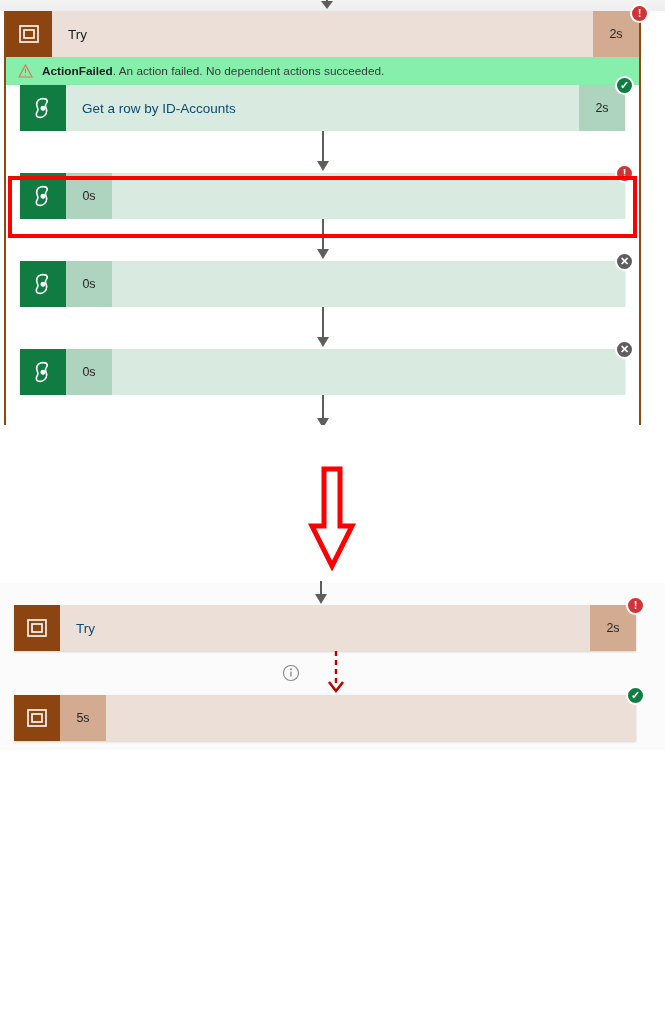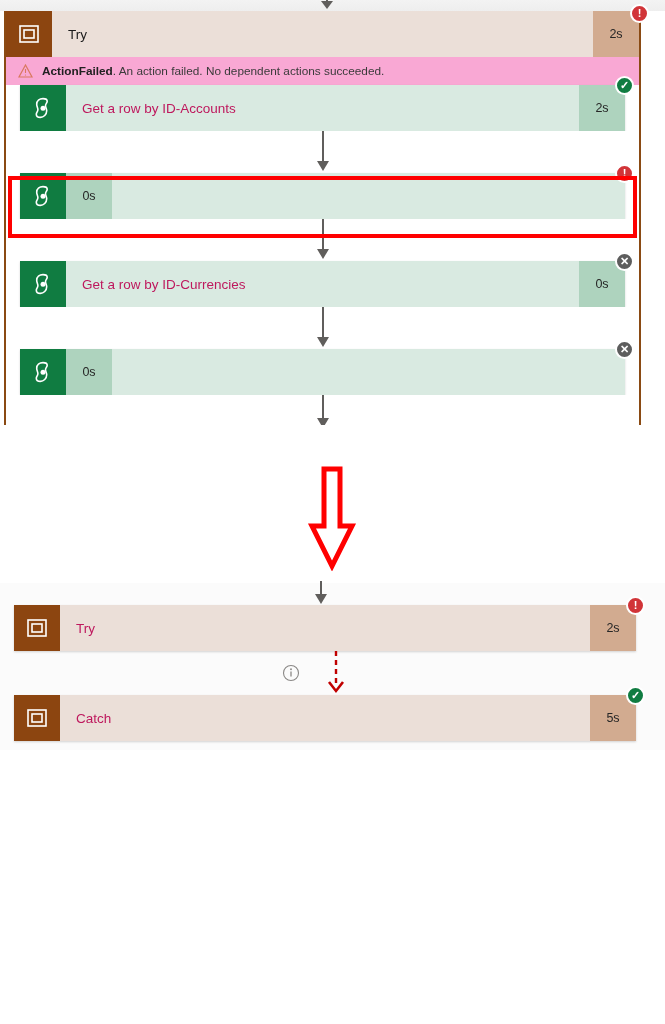--- a/index.html
+++ b/index.html
@@ -44,40 +44,40 @@
   }
   .scope-dur {
     width: 46px; min-width: 46px; background: #d2ab90;
     display: flex; align-items: center; justify-content: center;
     font-size: 12.5px; color: #262626;
   }
 
   
   .error-banner {
     display: flex; align-items: center; gap: 9px;
-    height: 28px; background: #f9a8d4;
+    height: 28px; background: #86efac;
     padding-left: 12px; padding-right: 10px;
   }
   .error-banner .msg { font-size: 11.8px; color: #3a3a3a; }
   .error-banner .msg b { font-weight: bold; color: #212121; }
 
   
   .card-wrap { position: relative; padding: 0 14px; background:#fff; }
   .card {
     display: flex; align-items: stretch; height: 46px;
     background: #d9eae1; position: relative;
     box-shadow: 0 1px 2px rgba(0,0,0,0.16);
   }
   .card .icon-box {
     width: 46px; min-width: 46px; background: #107c41;
     display: flex; align-items: center; justify-content: center;
   }
   .card .label {
     flex: 1; display: flex; align-items: center;
-    padding-left: 16px; font-size: 13.5px; color: #be185d;
+    padding-left: 16px; font-size: 13.5px; color: #0c4a6e;
   }
   .card .dur {
     width: 46px; min-width: 46px; background: #aed3be;
     display: flex; align-items: center; justify-content: center;
     font-size: 12.5px; color: #262626;
   }
 
   
   .card.scope-style { background: #ebdfd8; }
   .card.scope-style .icon-box { background: #8c4510; }
@@ -205,21 +205,20 @@
     </div>
 
     <div class="card-wrap">
       <div class="card">
         <div class="icon-box">
           <svg width="24" height="24" viewBox="0 0 24 24">
             <path d="M12 2.6c-3.6 0-6.3 2.3-6.3 5.6 0 2.2 1.2 3.6 1.2 5.4 0 2.1-1.6 2.9-1.6 4.6 0 2 1.9 3.2 4 3.2 3.3 0 6.4-2.8 6.4-6.6 0-2.2-1.2-3.4-1.2-5.1 0-1.9 1.7-2.7 1.7-4.5 0-1.6-1.7-2.6-4.2-2.6z" fill="none" stroke="#ffffff" stroke-width="1.6"></path>
             <circle cx="12" cy="12.2" r="2.5" fill="#ffffff"></circle>
           </svg>
         </div>
-        <div class="label">Get a row by ID-Currencies</div>
         <div class="dur">0s</div>
         <div class="badge skipped">✕</div>
       </div>
     </div>
 
     <div class="connector">
       <svg width="22" height="42" viewBox="0 0 22 42">
         <line x1="11" y1="0" x2="11" y2="34" stroke="#605e5c" stroke-width="2"></line>
         <polygon points="5,30 17,30 11,40" fill="#605e5c"></polygon>
       </svg>
@@ -291,21 +290,20 @@
       </div>
 
       <div style="position:relative;">
         <div class="card scope-style">
           <div class="icon-box">
             <svg width="22" height="20" viewBox="0 0 22 20">
               <rect x="2" y="2" width="18" height="16" fill="none" stroke="#ffffff" stroke-width="1.6"></rect>
               <rect x="6" y="6" width="10" height="8" fill="none" stroke="#ffffff" stroke-width="1.6"></rect>
             </svg>
           </div>
-          <div class="label">Catch</div>
           <div class="dur">5s</div>
           <div class="badge success">✓</div>
         </div>
       </div>
 
     </div>
   </div>
 
 </div>
 

